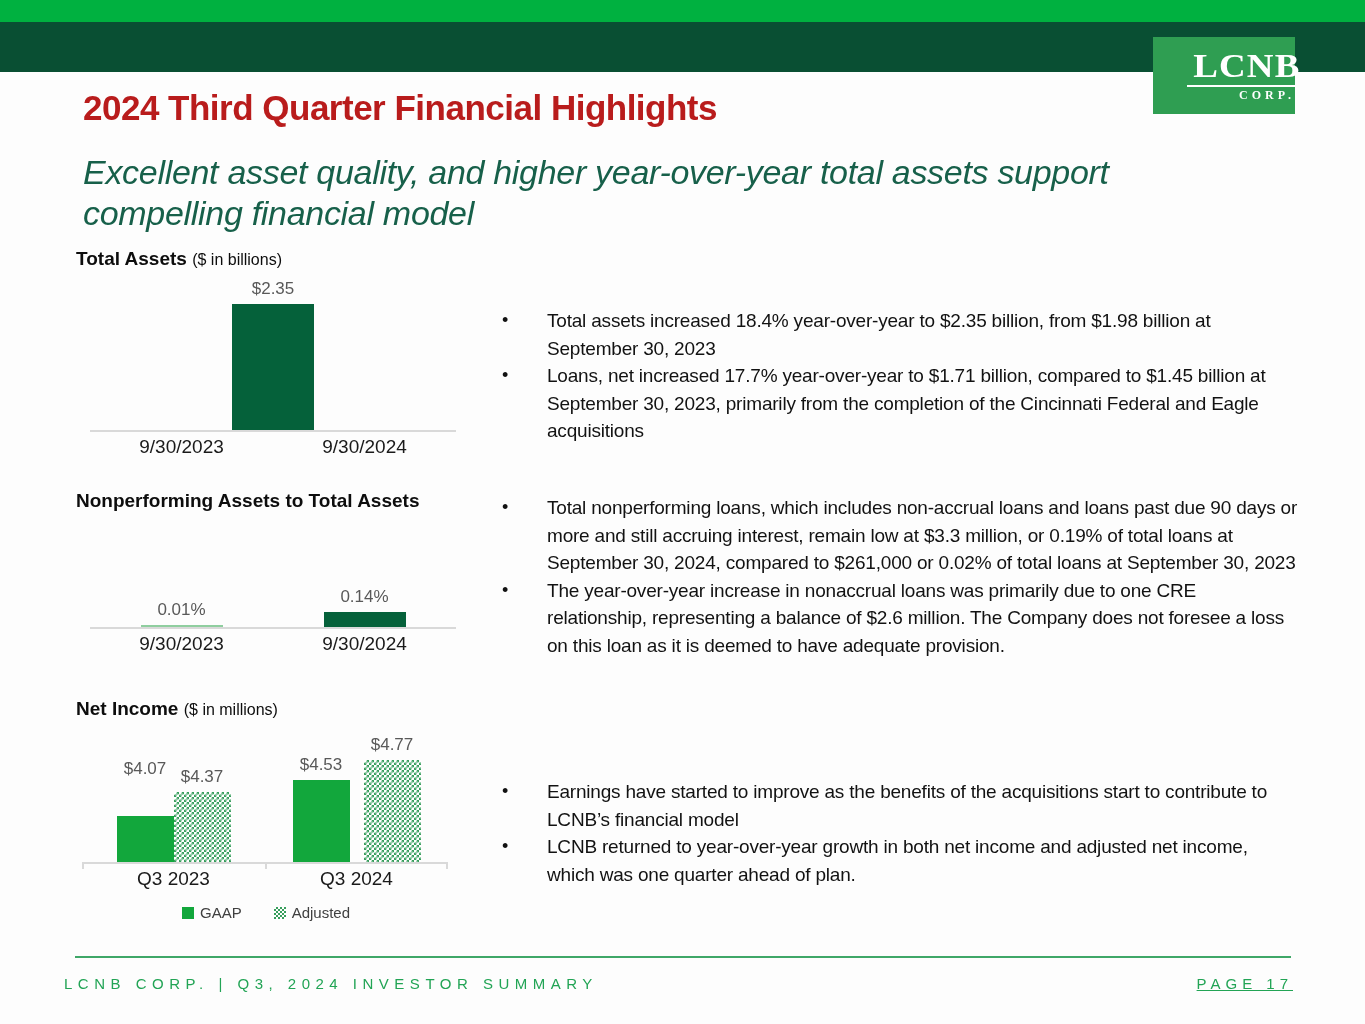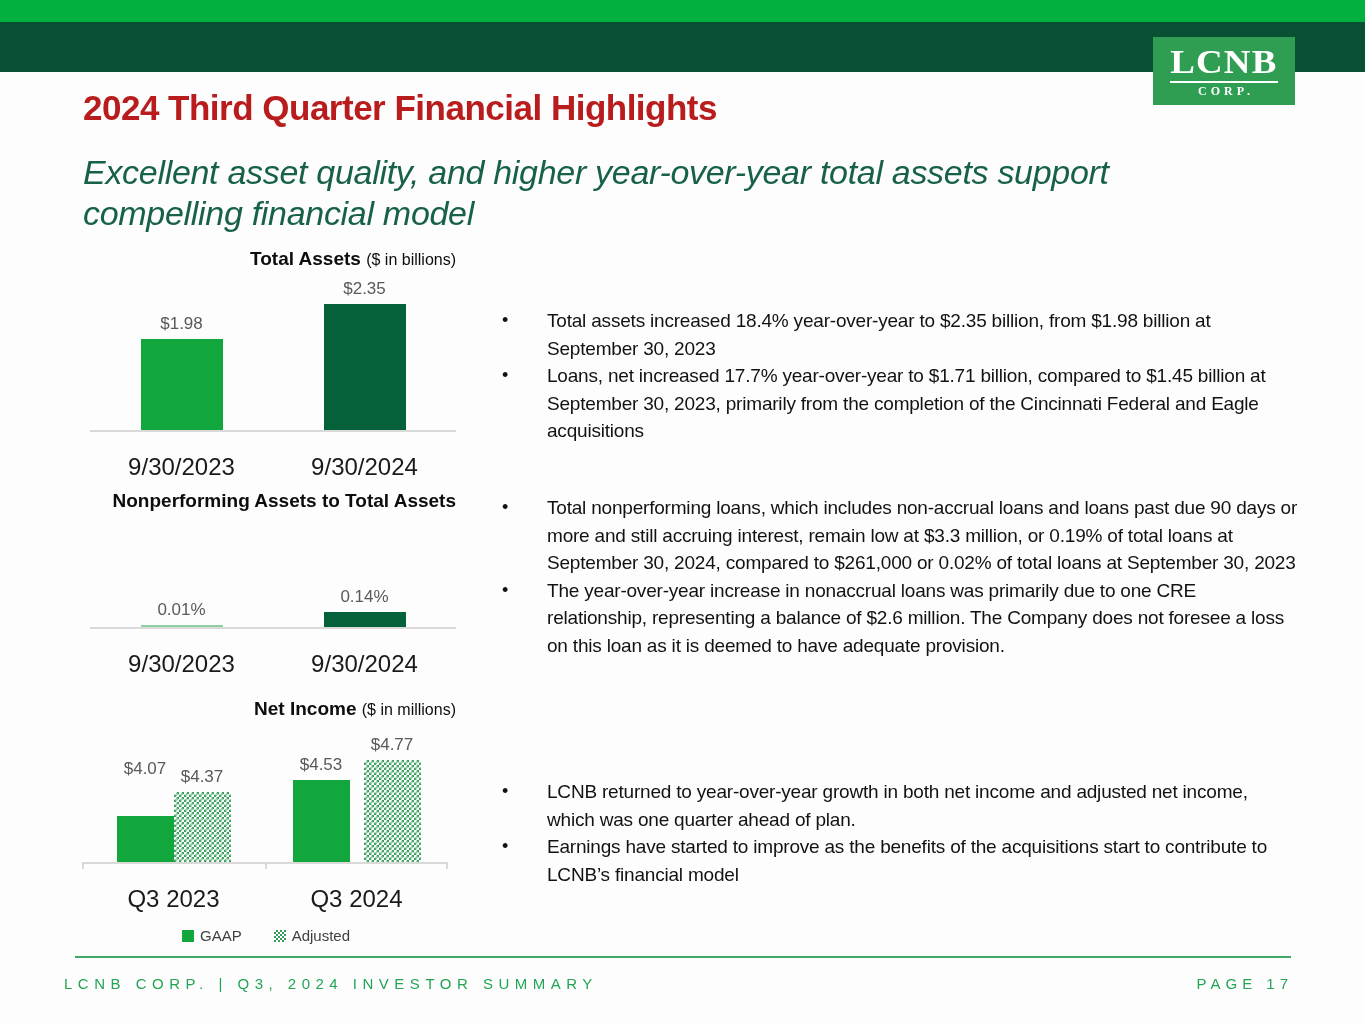--- a/index.html
+++ b/index.html
@@ -5,22 +5,22 @@
   html,body{margin:0;padding:0;background:#e8e8e8;}
   .slide{
     position:relative; width:1365px; height:1024px; background:#fdfdfd;
     overflow:hidden; font-family:"Liberation Sans", sans-serif;
   }
   
   .strip-bright{position:absolute;left:0;top:0;width:100%;height:22px;background:#00b140;}
   .band-dark{position:absolute;left:0;top:22px;width:100%;height:50px;background:#094f33;}
   
   .logo{
-    position:absolute;left:1153px;top:37px;width:142px;height:68px;background:#2f9e52;
-    display:flex;flex-direction:column;align-items:center;justify-content:center;z-index:5;
+    position:absolute;left:1153px;top:37px;width:142px;height:77px;background:#2f9e52;
+    display:flex;flex-direction:column;align-items:flex-end;justify-content:center;z-index:5;
   }
   .logo-name{
     font-family:"Liberation Serif",serif;font-weight:700;color:#fff;font-size:33px;
     line-height:33px;letter-spacing:1px;transform:scaleX(1.12);
   }
   .logo-rule{width:108px;height:2px;background:#fff;margin:2px 0 2px 0;}
   .logo-sub{
     font-family:"Liberation Serif",serif;font-weight:700;color:#fff;font-size:12px;
     letter-spacing:4px;line-height:12px;margin-left:4px;
   }
@@ -31,21 +31,21 @@
   }
   .page-subtitle{
     position:absolute;left:83px;top:152px;width:1150px;font-size:34px;font-style:italic;
     color:#17604a;line-height:41px;letter-spacing:-0.3px;
   }
   
   .chart{position:absolute;width:380px;}
   .chart-total-assets{left:76px;top:248px;}
   .chart-npa{left:76px;top:490px;}
   .chart-net-income{left:76px;top:698px;}
-  .chart-title{font-size:19px;font-weight:700;color:#0d0d0d;height:22px;white-space:nowrap;text-align:right;}
+  .chart-title{font-size:19px;font-weight:700;color:#0d0d0d;height:22px;white-space:nowrap;}
   .chart-title .units{font-weight:400;font-size:16px;color:#0d0d0d;}
   .plot{display:flex;align-items:flex-end;}
   .inset-14{margin-left:14px;width:366px;}
   .inset-6{margin-left:6px;width:366px;}
   .col{flex:1;display:flex;flex-direction:column;align-items:center;justify-content:flex-end;}
   .val-label{font-size:17px;color:#595959;margin-bottom:5px;white-space:nowrap;}
   .group{display:flex;align-items:flex-end;}
   .bar-wrap{display:flex;flex-direction:column;align-items:center;justify-content:flex-end;}
   .bar{display:block;}
   .bar.pattern{
@@ -56,21 +56,21 @@
     background-size:5px 5px;background-position:0 0,2.5px 2.5px;
   }
   .axis{height:2px;background:#d9d9d9;position:relative;}
   .axis.with-ticks::before,.axis.with-ticks::after{
     content:"";position:absolute;top:0;width:2px;height:7px;background:#d9d9d9;
   }
   .axis.with-ticks::before{left:0;}
   .axis.with-ticks::after{right:0;}
   .mid-tick{position:absolute;left:50%;top:0;width:2px;height:7px;background:#d9d9d9;}
   .cats{display:flex;}
-  .cat-label{flex:1;text-align:center;font-size:24px;color:#1a1a1a;padding-top:21px;}
+  .cat-label{flex:1;text-align:center;font-size:19px;color:#1a1a1a;padding-top:4px;}
   .legend{display:flex;justify-content:center;align-items:center;margin-top:14px;gap:32px;}
   .legend-item{display:flex;align-items:center;gap:6px;font-size:15px;color:#404040;}
   .swatch{width:12px;height:12px;}
   .swatch-solid{background:#12a73c;}
   .swatch-pattern{
     background-color:#fff;
     background-image:
       linear-gradient(45deg,#379e5c 25%,transparent 25%,transparent 75%,#379e5c 75%),
       linear-gradient(45deg,#379e5c 25%,transparent 25%,transparent 75%,#379e5c 75%);
     background-size:4px 4px;background-position:0 0,2px 2px;
@@ -87,20 +87,21 @@
   .bullets-3{top:778px;}
   
   .footer-rule{position:absolute;left:75px;top:956px;width:1216px;height:2px;background:#3fa768;}
   .footer-left{
     position:absolute;left:64px;top:975px;font-size:15px;color:#22a455;letter-spacing:5.5px;
     font-weight:500;
   }
   .footer-right{
     position:absolute;right:72px;top:975px;font-size:15px;color:#22a455;letter-spacing:5px;
     font-weight:500;
+    text-decoration:underline;
   }
 </style>
 </head>
 <body>
 
 <div class="slide">
 
   <div class="strip-bright"></div>
   <div class="band-dark"></div>
 
@@ -112,24 +113,20 @@
 
   <h1 class="page-title" style="margin:0;">2024 Third Quarter Financial Highlights</h1>
   <div class="page-subtitle">Excellent asset quality, and higher year-over-year total assets support compelling financial model</div>
 
   <div class="chart chart-total-assets">
     <div class="chart-title">
       <span>Total Assets</span>
       <span class="units">($ in billions)</span>
     </div>
     <div class="plot inset-14" style="height: 160px;">
-        <div class="col">
-          <div class="val-label">$1.98</div>
-          <div class="bar" style="width: 82px; height: 91px; background: rgb(18, 167, 60);"></div>
-        </div>
         <div class="col">
           <div class="val-label">$2.35</div>
           <div class="bar" style="width: 82px; height: 126px; background: rgb(5, 97, 58);"></div>
         </div>
       </div>
     <div class="axis inset-14"></div>
     <div class="cats inset-14">
         <div class="cat-label">9/30/2023</div>
         <div class="cat-label">9/30/2024</div>
       </div>
@@ -209,21 +206,21 @@
 
   <ul class="bullets bullets-1">
       <li>Total assets increased 18.4% year-over-year to $2.35 billion, from $1.98 billion at September 30, 2023</li>
       <li>Loans, net increased 17.7% year-over-year to $1.71 billion, compared to $1.45 billion at September 30, 2023, primarily from the completion of the Cincinnati Federal and Eagle acquisitions</li>
     </ul>
   <ul class="bullets bullets-2">
       <li>Total nonperforming loans, which includes non-accrual loans and loans past due 90 days or more and still accruing interest, remain low at $3.3 million, or 0.19% of total loans at September 30, 2024, compared to $261,000 or 0.02% of total loans at September 30, 2023</li>
       <li>The year-over-year increase in nonaccrual loans was primarily due to one CRE relationship, representing a balance of $2.6 million.  The Company does not foresee a loss on this loan as it is deemed to have adequate provision.</li>
     </ul>
   <ul class="bullets bullets-3">
+      <li>Earnings have started to improve as the benefits of the acquisitions start to contribute to LCNB’s financial model</li>
       <li>LCNB returned to year-over-year growth in both net income and adjusted net income, which was one quarter ahead of plan.</li>
-      <li>Earnings have started to improve as the benefits of the acquisitions start to contribute to LCNB’s financial model</li>
     </ul>
 
   <div class="footer-rule"></div>
   <div class="footer-left">LCNB CORP.  |  Q3, 2024 INVESTOR SUMMARY</div>
   <div class="footer-right">PAGE 17</div>
 
 </div>
 
 </body></html>

